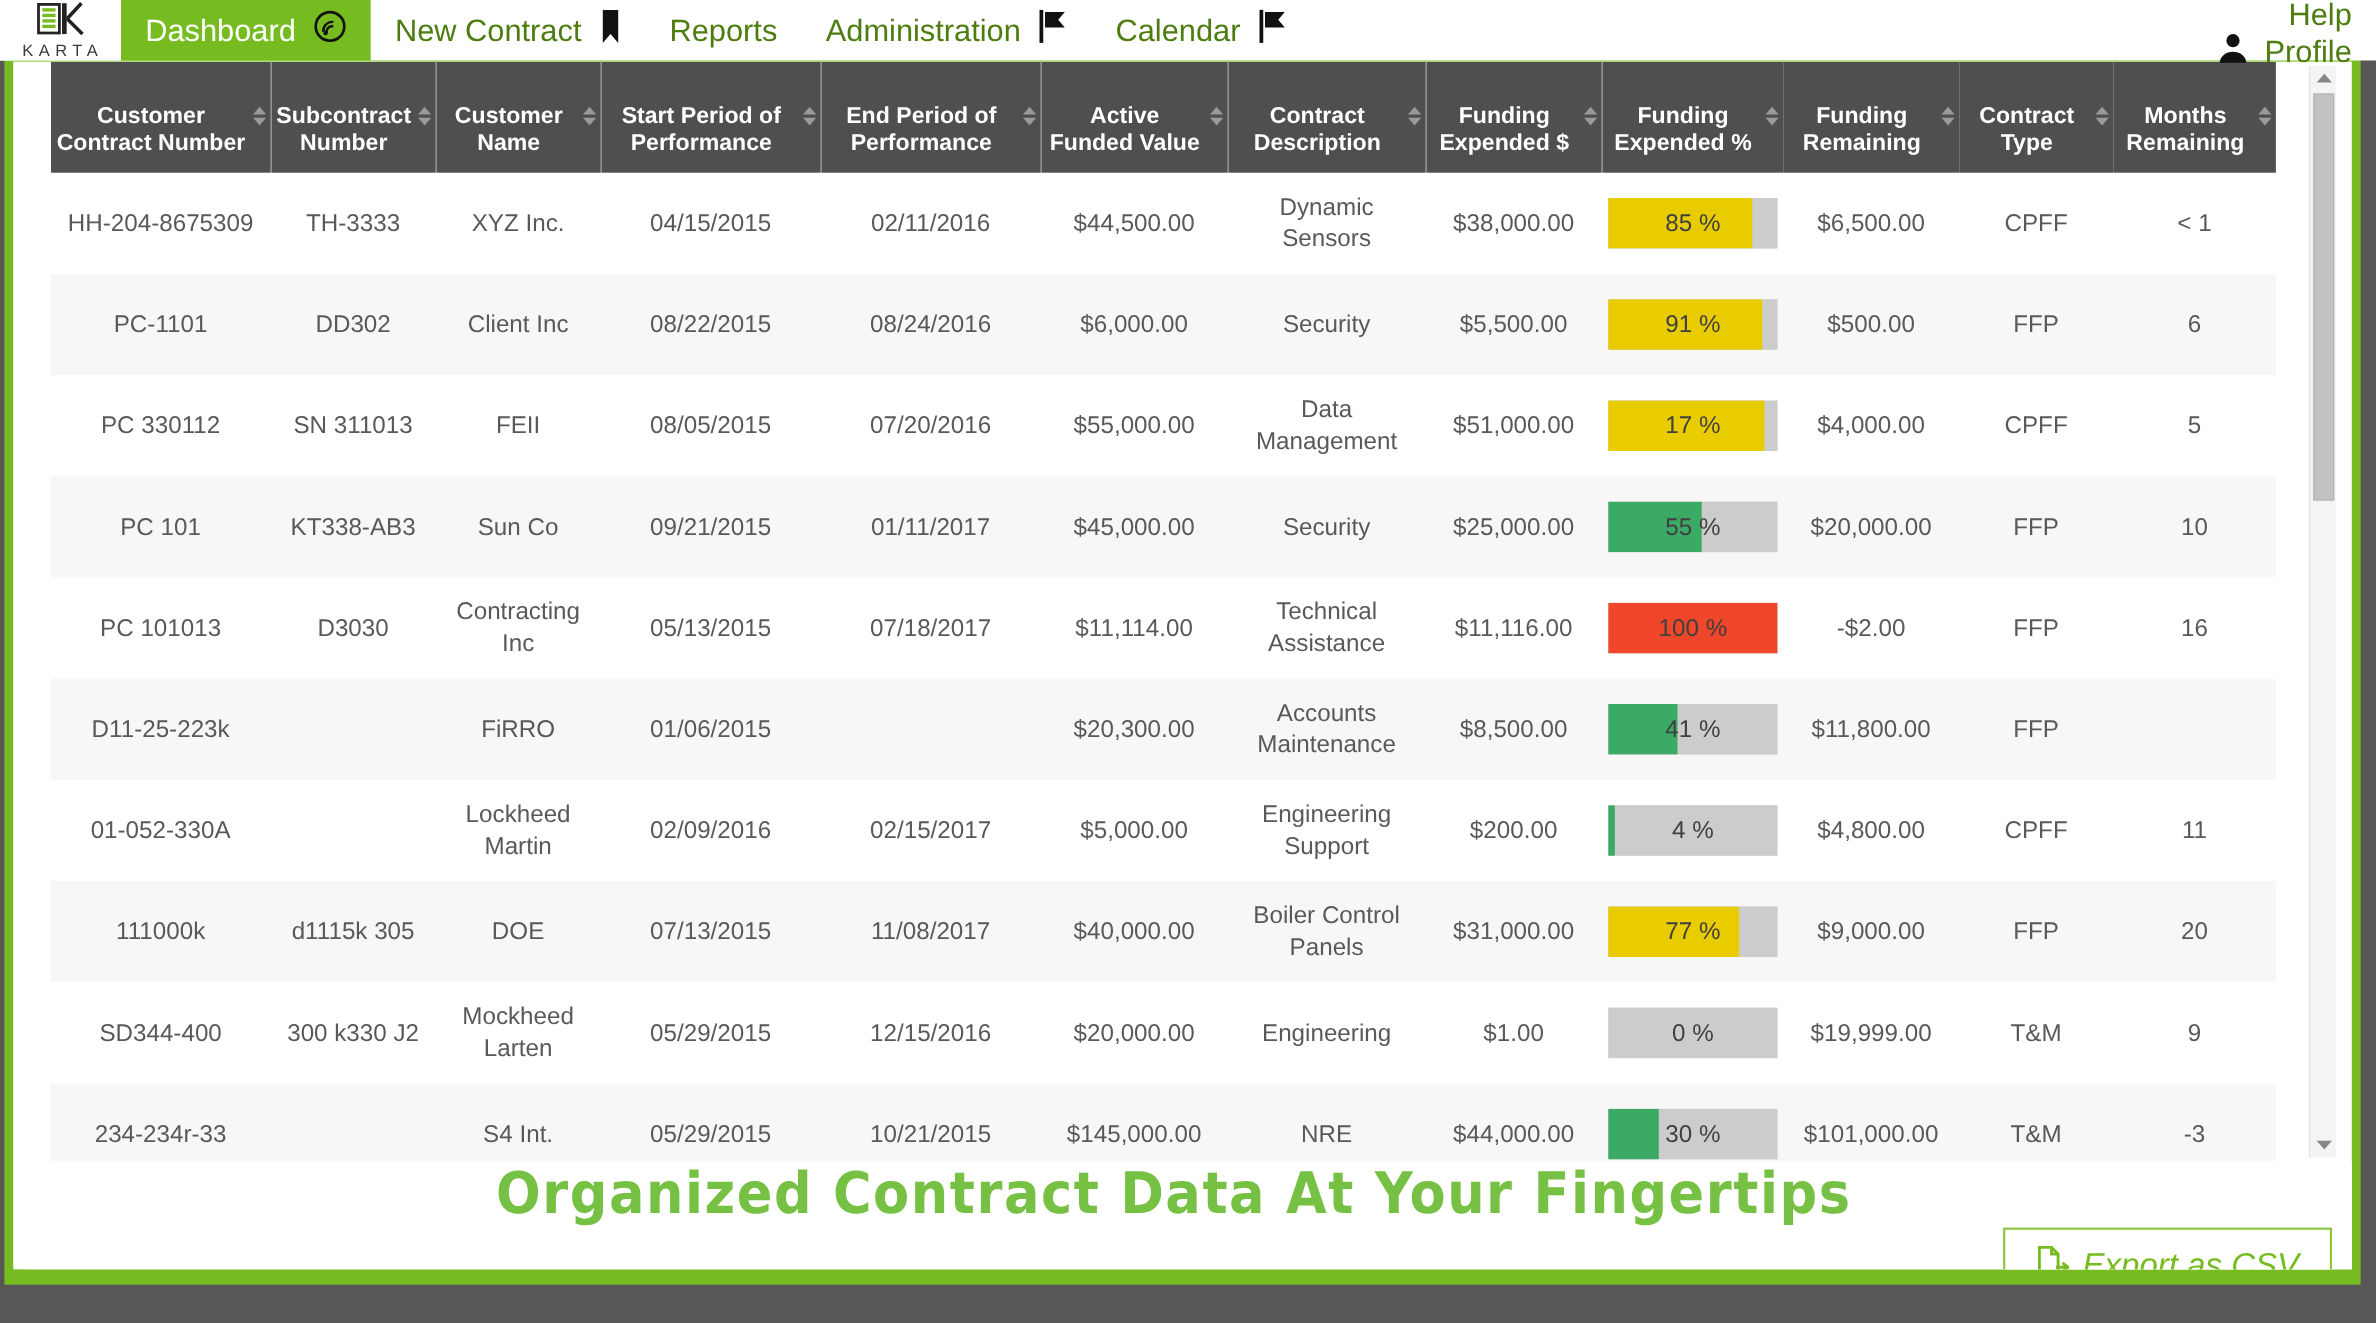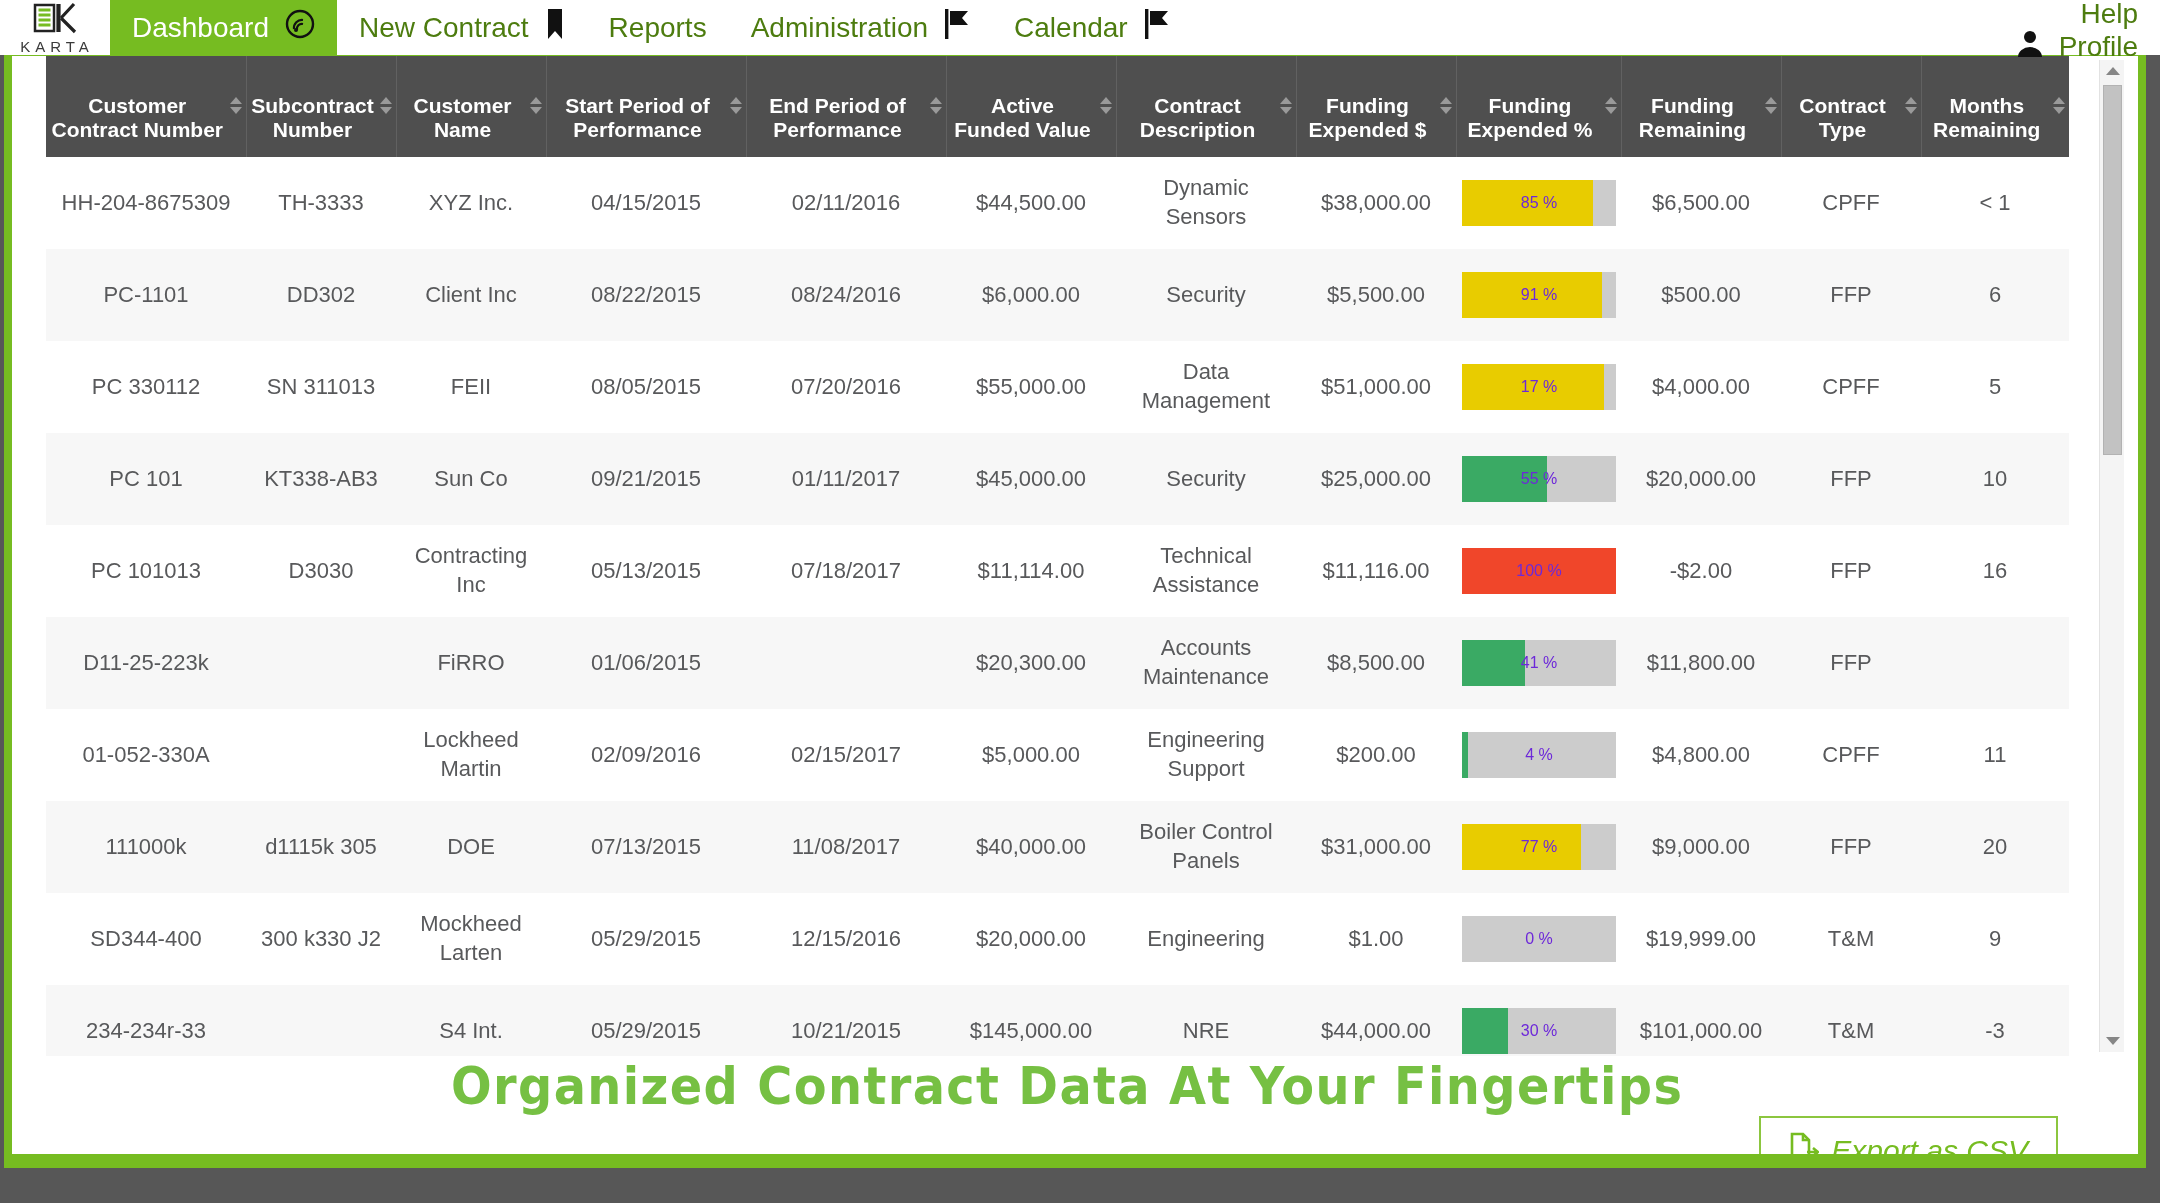--- a/index.html
+++ b/index.html
@@ -83,21 +83,21 @@
 
   
   .pbar {
     position: relative; width: 154px; height: 46px; background: #cccccc;
     margin: 0 auto; overflow: hidden;
   }
   .pbar .fill { position: absolute; left: 0; top: 0; bottom: 0; }
   .pbar .pval {
     position: absolute; left: 0; right: 0; top: 0; bottom: 0;
     display: flex; align-items: center; justify-content: center;
-    font-size: 16px; color: #6d28d9;
+    font-size: 22px; color: #404040;
   }
 
   
   .vscroll {
     position: absolute; right: 14px; top: 4px; width: 25px; height: 992px;
     background: #f4f4f4; border-left: 1px solid #e2e2e2;
   }
   .vscroll .arrow {
     position: absolute; left: 0; width: 25px; height: 22px;
     display: flex; align-items: center; justify-content: center;
@@ -119,21 +119,21 @@
   .footer-band {
     position: absolute; left: 12px; bottom: 0; width: 2126px; height: 98px;
     background: #ffffff; display: flex; align-items: center; z-index: 25; flex-direction: column;
   }
   .tagline {
     margin-left: 68px; font-family: "DejaVu Sans", sans-serif;
     font-size: 52px; font-weight: bold; color: #76c043;
     letter-spacing: 1.5px; transform: scaleX(0.92); transform-origin: left center;
     white-space: nowrap;
   }
-  .foot-btns { margin-left: auto; margin-right: 92px; display: flex; gap: 22px; }
+  .foot-btns { margin-left: auto; margin-right: 30px; display: flex; gap: 22px; }
   .foot-btn {
     border: 2px solid #8cc63f; background: #ffffff; color: #76bc21;
     font-size: 30px; font-style: italic; padding: 14px 28px;
     display: flex; align-items: center; gap: 12px; cursor: pointer;
     white-space: nowrap; line-height: 1;
   }
   .foot-btn svg { flex: none; }
 
   
   .bottom-chrome {

